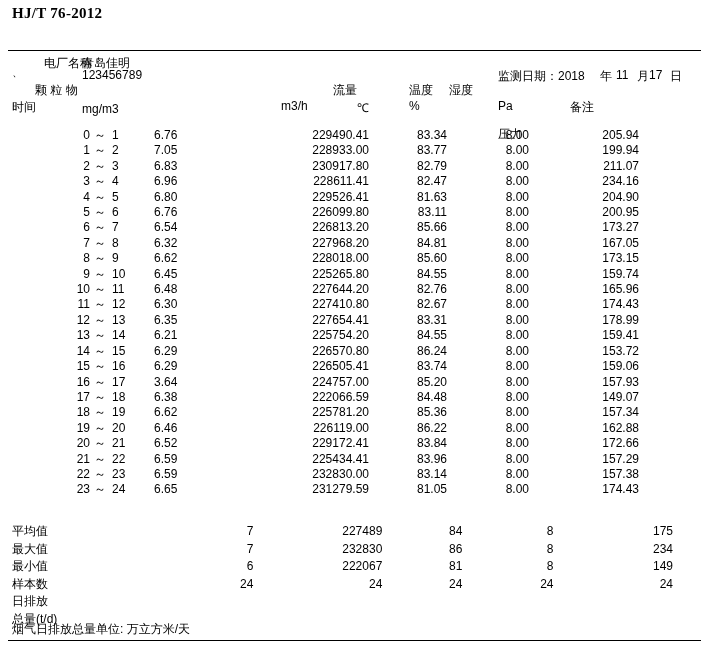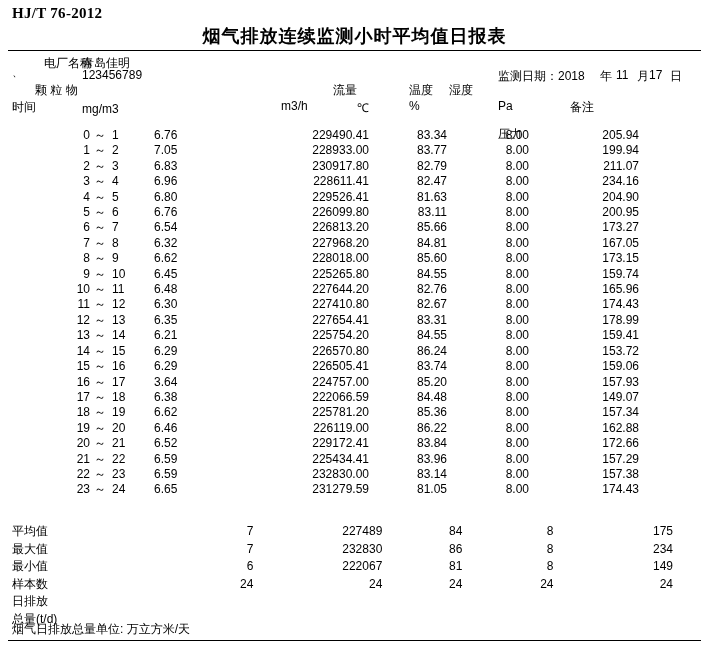--- a/index.html
+++ b/index.html
@@ -141,21 +141,20 @@
     font-size: 12px;
     font-family: "Liberation Sans", sans-serif;
   }
 </style>
 </head>
 <body>
 
 <div class="page">
 
   <div class="std-code">HJ/T  76-2012</div>
-  <div class="title">烟气排放连续监测小时平均值日报表</div>
   <div class="rule"></div>
 
   <div class="lbl plant-label">电厂名称：</div>
   <div class="lbl plant-value">青岛佳明</div>
   <div class="lbl tilde-mark">、</div>
   <div class="lbl plant-code">123456789</div>
 
   <div class="lbl date-label">监测日期：2018</div>
   <div class="lbl date-yc">年</div>
   <div class="lbl date-month">11</div>

